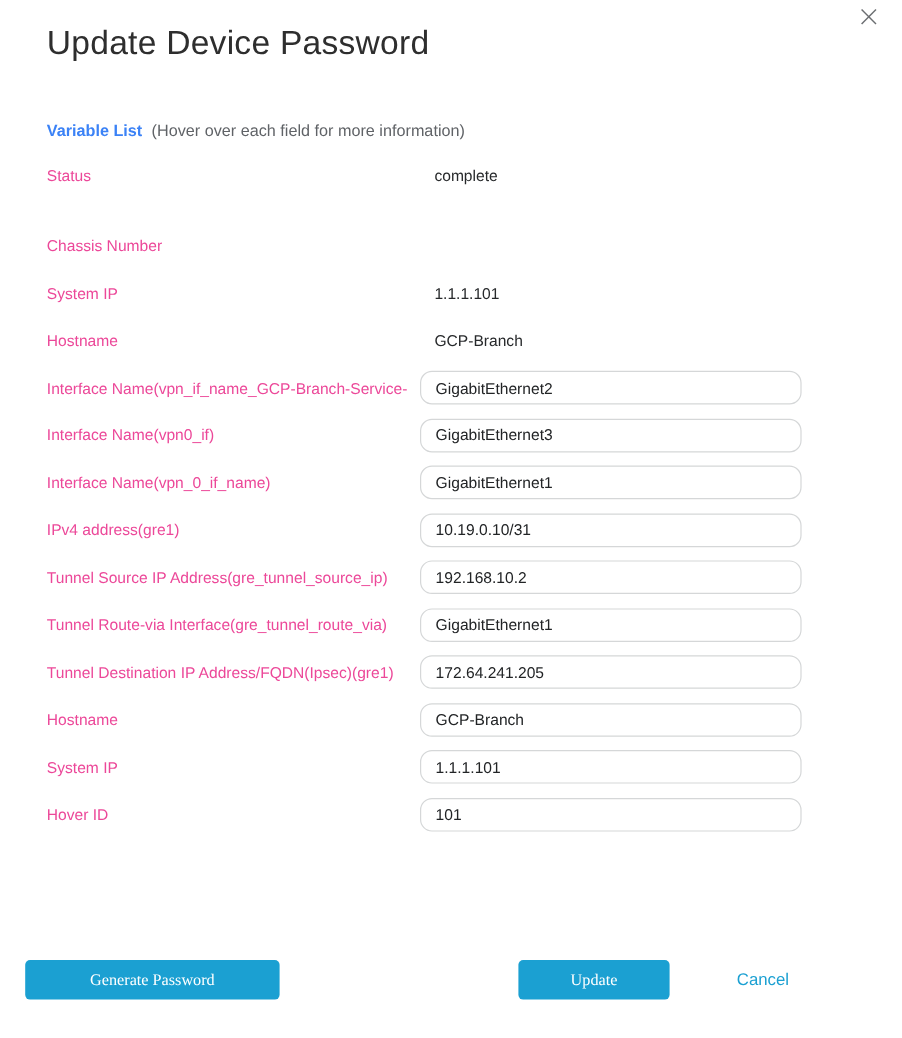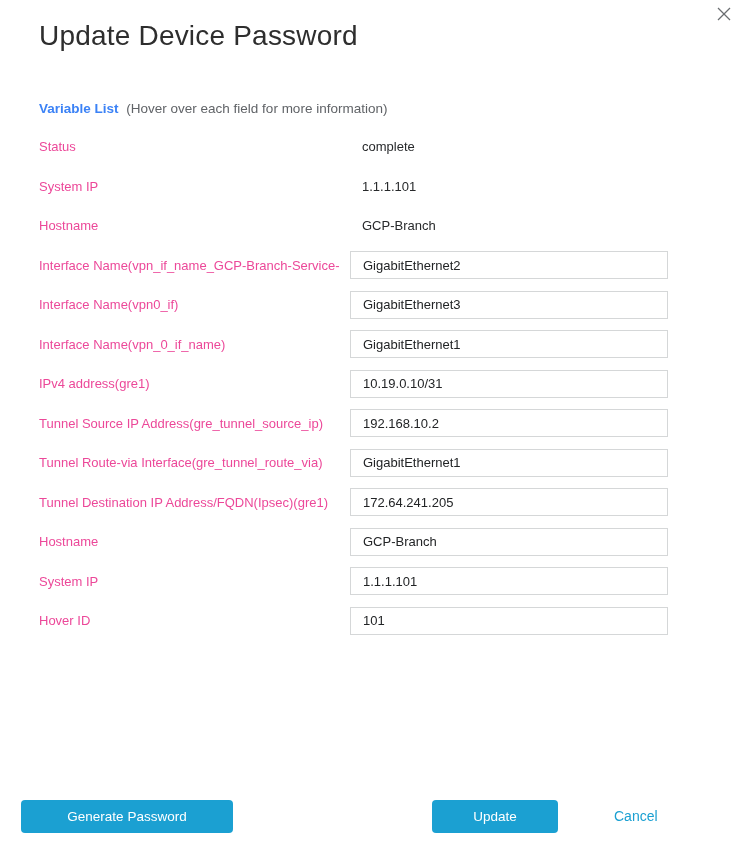--- a/index.html
+++ b/index.html
@@ -39,31 +39,31 @@
     width:311px; flex:0 0 311px;
     font-size:13px; color:#ec4899;
     white-space:nowrap; overflow:hidden;
   }
   .row-value { flex:1; }
   .static-value {
     padding-left:12px; font-size:13px; color:#27292b;
   }
   .field-input {
     width:318px; height:28px;
-    border:1px solid var(--input-border); border-radius:0;
+    border:1px solid var(--input-border); border-radius:10px;
     padding:0 12px; font-size:13px; color:#222426;
     font-family:"Liberation Sans", sans-serif;
     background:#fff; outline:none;
   }
 
   .btn {
     position:absolute; top:800px; height:33px;
     background:var(--accent); color:#ffffff;
     border:none; border-radius:4px; font-size:13.5px;
-    font-family:Liberation Sans, sans-serif;
+    font-family:Liberation Serif, serif;
     cursor:pointer; text-align:center;
   }
   .btn-generate { left:21px; width:212px; }
   .btn-update { left:432px; width:126px; }
   .link-cancel {
     position:absolute; top:800px; left:614px; height:33px; line-height:33px;
     background:none; border:none; color:var(--accent);
     font-size:14px; font-family:"Liberation Sans", sans-serif; cursor:pointer;
   }
 </style>
@@ -86,20 +86,26 @@
   <div class="section-header">
     <span class="heading">Variable List</span>
     <span class="hint">(Hover over each field for more information)</span>
   </div>
 
   <div class="rows">
       <div class="row">
         <div class="row-label">Status</div>
         <div class="row-value">
           <div class="static-value">complete</div>
+        </div>
+      </div>
+      <div class="row gap-before">
+        <div class="row-label">Chassis Number</div>
+        <div class="row-value">
+          <div class="static-value"></div>
         </div>
       </div>
       <div class="row">
         <div class="row-label">System IP</div>
         <div class="row-value">
           <div class="static-value">1.1.1.101</div>
         </div>
       </div>
       <div class="row">
         <div class="row-label">Hostname</div>

